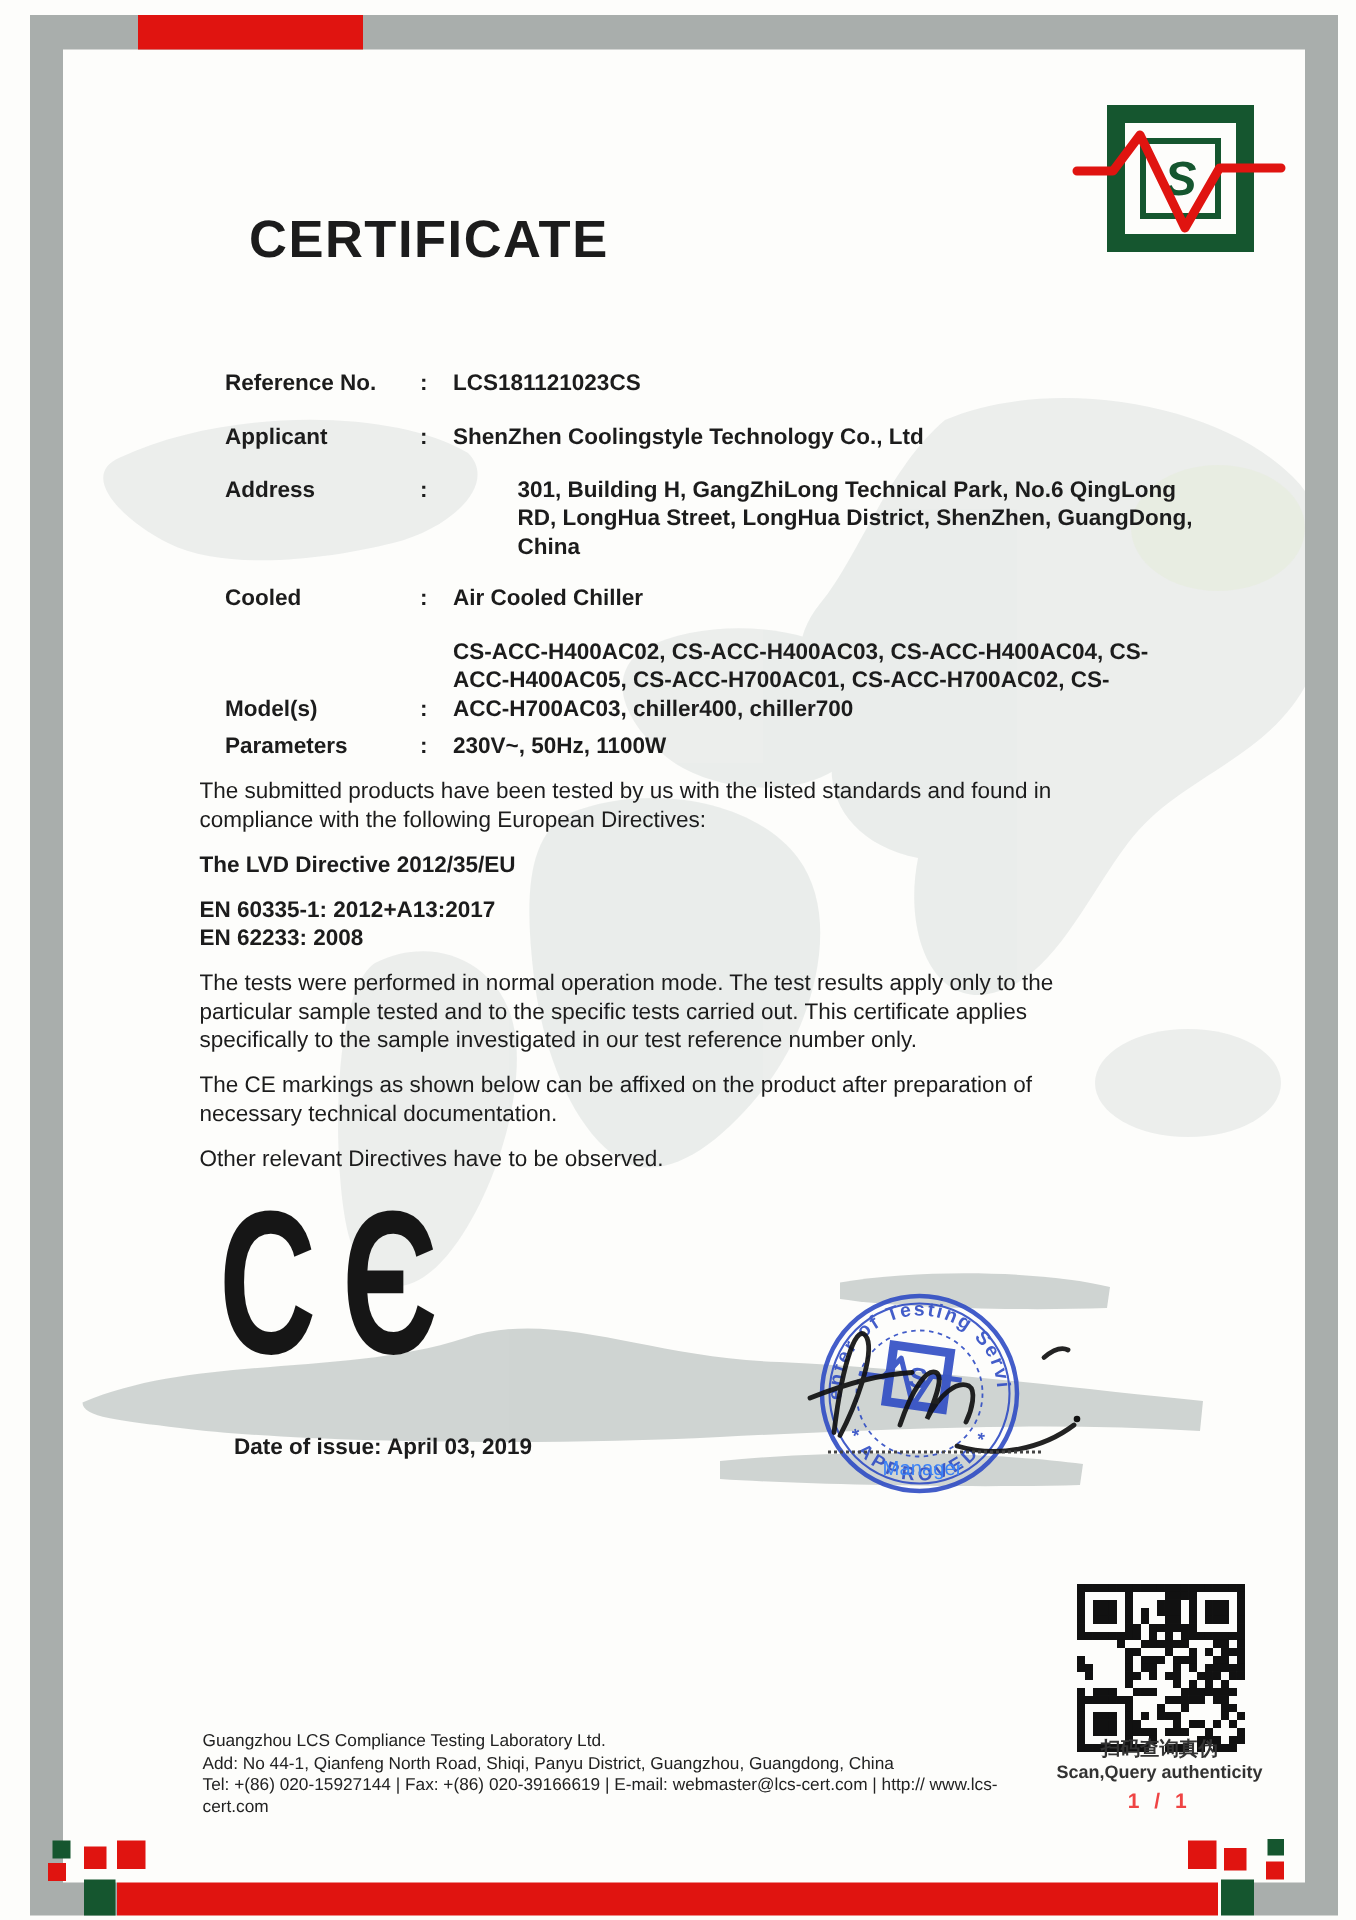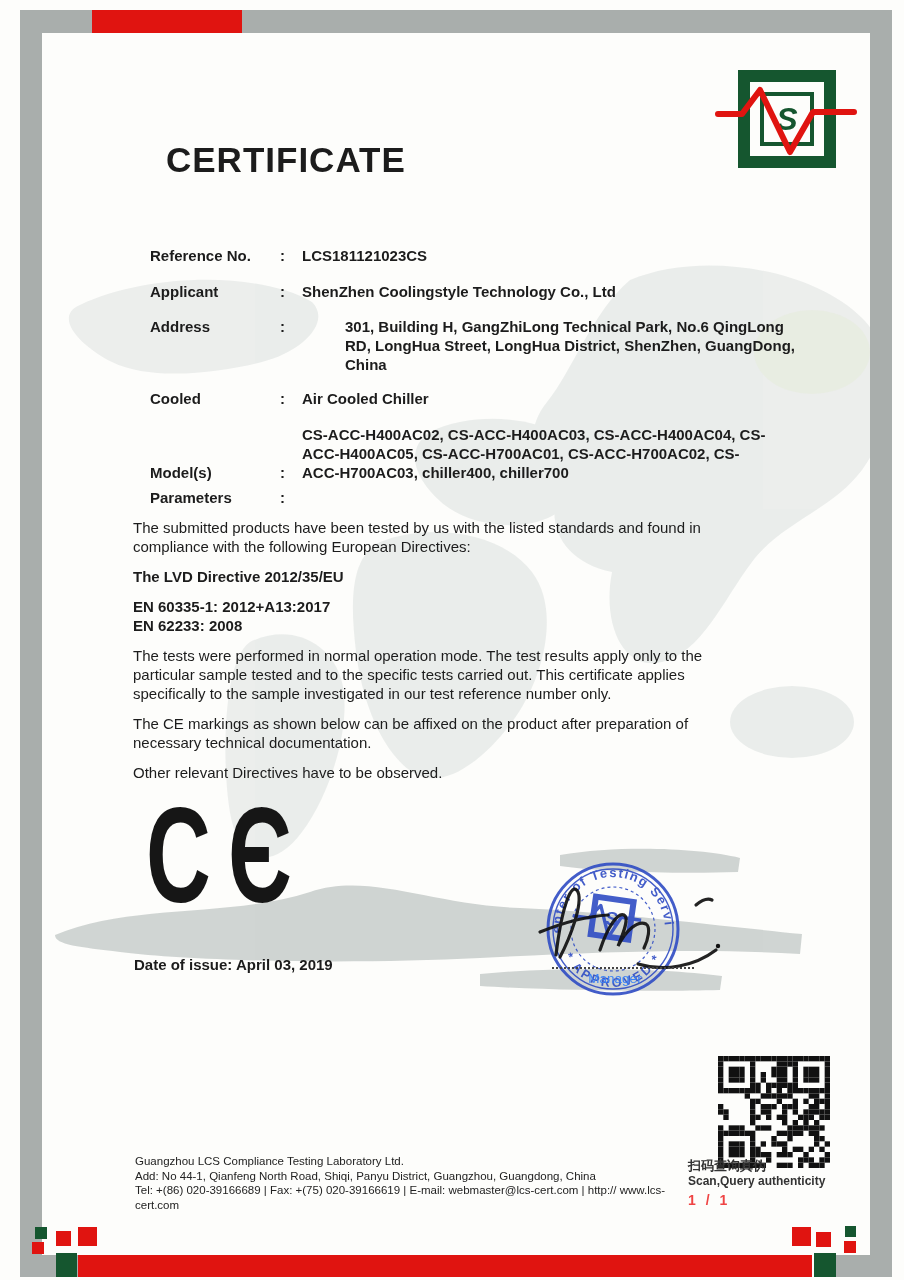--- a/index.html
+++ b/index.html
@@ -24,25 +24,25 @@
   .field-row{display:flex;font-size:15px;font-weight:700;line-height:19px;}
   .f-label{width:130px;flex:none;}
   .f-colon{width:22px;flex:none;}
   .f-value{flex:1;}
   .mb17{margin-bottom:17px;} .mb16{margin-bottom:16px;margin-top:11px;} .mb15{margin-bottom:15px;} .mb22{margin-bottom:6px;align-items:flex-end;}
   .bodytext{left:133px;top:518px;width:602px;font-size:15px;line-height:19px;}
   .bodytext p{margin:0 0 11px 0;}
   .bold{font-weight:700;}
   .ce{left:146px;top:800px;height:110px;transform:scaleX(.66);transform-origin:left top;
       font-size:136px;line-height:110px;font-weight:700;letter-spacing:26px;color:#161616;white-space:nowrap;}
-  .date-line{left:134px;top:956px;font-size:15px;font-weight:700;}
+  .date-line{left:156px;top:956px;font-size:15px;font-weight:700;}
   .dotline{left:552px;top:950px;width:142px;height:17px;border-bottom:2px dotted #444;}
   .manager{left:577px;top:971px;width:76px;text-align:center;font-size:13.5px;color:#3b82f6;}
   .footer-left{left:135px;top:1154px;width:560px;font-size:11.5px;line-height:14.6px;color:#222;}
-  .qr-captions{left:688px;top:1158px;width:170px;text-align:left;color:#333;}
+  .qr-captions{left:688px;top:1158px;width:170px;text-align:center;color:#333;}
   .qr-zh{font-size:13px;font-weight:700;line-height:16px;}
   .qr-en{font-size:12px;font-weight:700;line-height:15px;}
   .page-num{font-size:14px;font-weight:700;margin-top:3px;letter-spacing:3px;color:#ef4444;}
   svg text{font-family:"Liberation Sans","DejaVu Sans",sans-serif;}
 </style>
 </head>
 <body>
 
 <div class="page">
 
@@ -114,20 +114,21 @@
       <span class="f-value">Air Cooled Chiller</span>
     </div>
     <div class="field-row mb22">
       <span class="f-label">Model(s)</span>
       <span class="f-colon">:</span>
       <span class="f-value" style="max-width:470px;">CS-ACC-H400AC02, CS-ACC-H400AC03, CS-ACC-H400AC04, CS-ACC-H400AC05, CS-ACC-H700AC01, CS-ACC-H700AC02, CS-ACC-H700AC03, chiller400, chiller700</span>
     </div>
     <div class="field-row">
       <span class="f-label">Parameters</span>
       <span class="f-colon">:</span>
+      <span class="f-value">230V~, 50Hz, 1100W</span>
     </div>
   </div>
 
   <div class="layer bodytext">
     <p>The submitted products have been tested by us with the listed standards and found in compliance with the following European Directives:</p>
     <p class="bold">The LVD Directive 2012/35/EU</p>
     <p class="bold" style="margin-bottom:0;">EN 60335-1: 2012+A13:2017</p>
     <p class="bold">EN 62233: 2008</p>
     <p>The tests were performed in normal operation mode. The test results apply only to the particular sample tested and to the specific tests carried out. This certificate applies specifically to the sample investigated in our test reference number only.</p>
     <p>The CE markings as shown below can be affixed on the product after preparation of necessary technical documentation.</p>
@@ -426,16 +427,16 @@
     </svg>
   <div class="layer qr-captions">
     <div class="qr-zh">扫码查询真伪</div>
     <div class="qr-en">Scan,Query authenticity</div>
     <div class="page-num">1 / 1</div>
   </div>
 
   <div class="layer footer-left">
     <div>Guangzhou LCS Compliance Testing Laboratory Ltd.</div>
     <div>Add: No 44-1, Qianfeng North Road, Shiqi, Panyu District, Guangzhou, Guangdong, China</div>
-    <div>Tel: +(86) 020-39166689  |  Fax: +(75) 020-39166619   |  E-mail: webmaster@lcs-cert.com  |  http:// www.lcs-cert.com</div>
+    <div>Tel: +(86) 020-15927144  |  Fax: +(86) 020-39166619   |  E-mail: webmaster@lcs-cert.com  |  http:// www.lcs-cert.com</div>
   </div>
 
 </div>
 
 </body></html>

